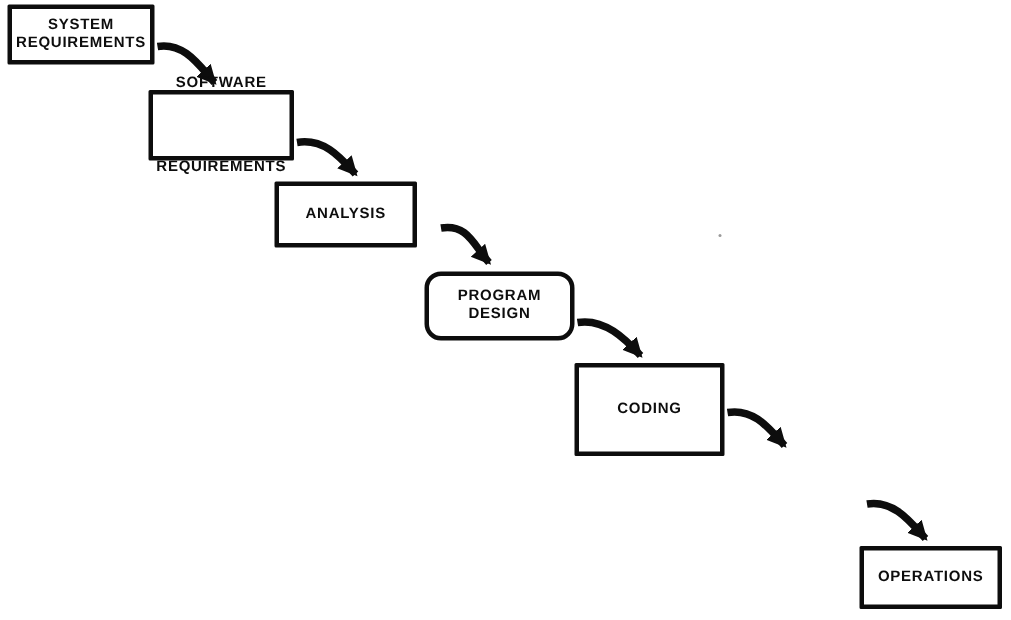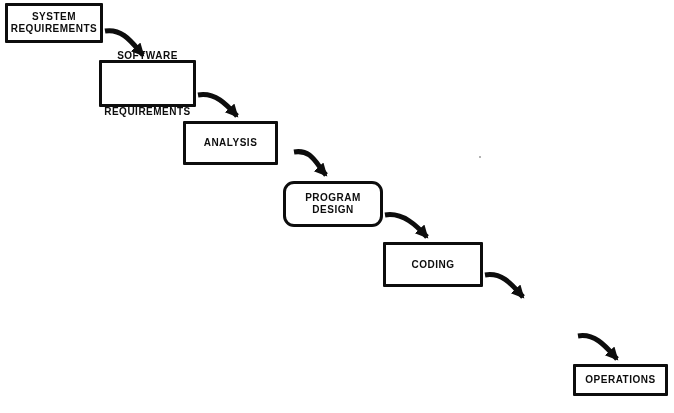--- a/index.html
+++ b/index.html
@@ -46,23 +46,23 @@
     font-weight: bold;
     letter-spacing: 0.5px;
     line-height: 12px;
     color: #0d0d0d;
     white-space: nowrap;
   }
   .step-1 { left: 5px;   top: 3px;   width: 98px;  height: 40px; }
   .step-2 { left: 99px;  top: 60px;  width: 97px;  height: 47px; gap: 44px; }
   .step-3 { left: 183px; top: 121px; width: 95px;  height: 44px; }
   .step-4 { left: 283px; top: 181px; width: 100px; height: 46px; border-radius: 11px; }
-  .step-5 { left: 383px; top: 242px; width: 100px; height: 45px; }
+  .step-5 { left: 383px; top: 242px; width: 100px; height: 62px; }
   .step-6 { left: 479px; top: 302px; width: 97px;  height: 46px; }
-  .step-7 { left: 573px; top: 364px; width: 95px;  height: 32px; }
+  .step-7 { left: 573px; top: 364px; width: 95px;  height: 42px; }
   .scan-speck {
     position: absolute;
     left: 479px;
     top: 156px;
     width: 2px;
     height: 2px;
     border-radius: 50%;
     background: #9a9a9a;
   }
 </style>

